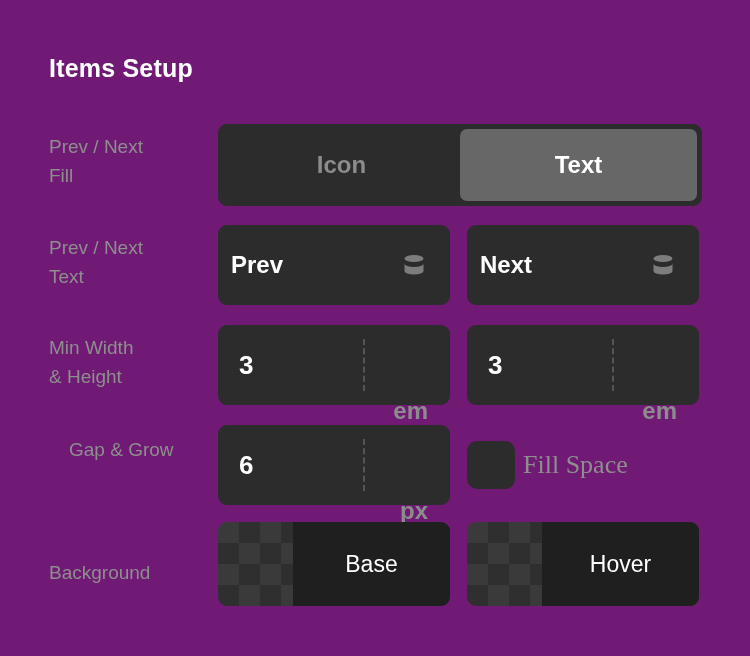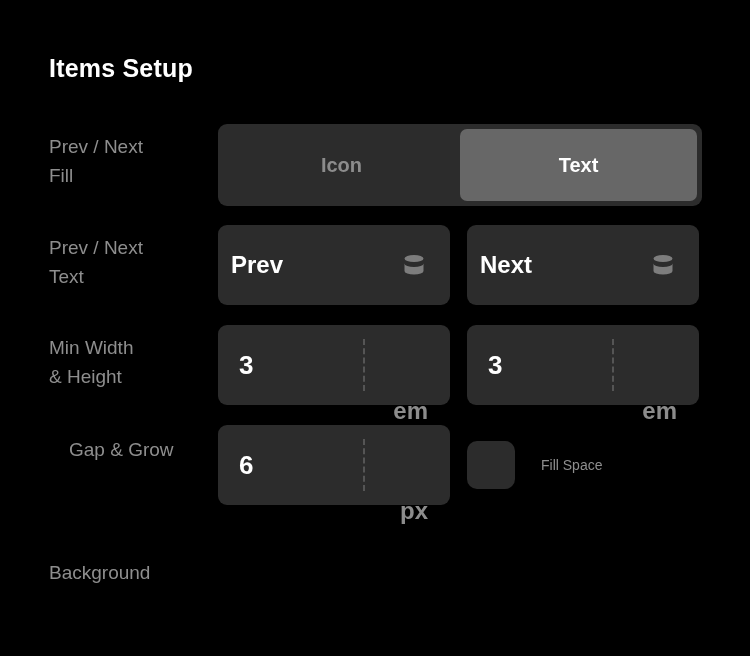--- a/index.html
+++ b/index.html
@@ -12,21 +12,21 @@
     background: #3f3f3f;
     font-family: "Liberation Sans", sans-serif;
     overflow: hidden;
   }
 
   .panel {
     position: absolute;
     left: 0; top: 0;
     width: 750px;
     height: 656px;
-    background: #000000;
+    background: #701a75;
   }
 
   .page-title {
     position: absolute;
     left: 49px;
     top: 54px;
     font-size: 25px;
     font-weight: bold;
     color: #ffffff;
     letter-spacing: 0.2px;
@@ -64,21 +64,21 @@
     box-sizing: border-box;
     padding: 5px;
     display: flex;
   }
   .segment {
     flex: 1;
     display: flex;
     align-items: center;
     justify-content: center;
     border-radius: 7px;
-    font-size: 20px;
+    font-size: 24px;
     color: #8c8c8c;
     font-weight: bold;
     cursor: pointer;
     user-select: none;
   }
   .segment.selected {
     background: #676767;
     color: #ffffff;
   }
 
@@ -149,23 +149,24 @@
     align-items: center;
   }
   .checkbox {
     width: 48px;
     height: 48px;
     border-radius: 10px;
     background: #2c2c2c;
     cursor: pointer;
   }
   .checkbox-label {
-    margin-left: 26px;
-    font-size: 14px;
+    margin-left: 8px;
+    font-size: 26px;
     color: #8e8e8e;
+    font-family: Liberation Serif, serif;
   }
 
   
   .swatch {
     position: relative;
     width: 232px;
     height: 84px;
     border-radius: 9px;
     overflow: hidden;
     background-color: #3a3a3a;
@@ -263,15 +264,23 @@
       </div>
       <div class="checkbox-wrap">
         <span class="checkbox"></span>
         <span class="checkbox-label">Fill Space</span>
       </div>
     </div>
   </div>
 
   <div class="row" style="top:522px; height:84px;">
     <div class="row-label" style="top:36px;">Background</div>
+    <div class="fields" style="height:84px;">
+      <div class="swatch abs swatch-left">
+        <div class="swatch-fill">Base</div>
+      </div>
+      <div class="swatch abs swatch-right">
+        <div class="swatch-fill">Hover</div>
+      </div>
+    </div>
   </div>
 
 </div>
 
 </body></html>

